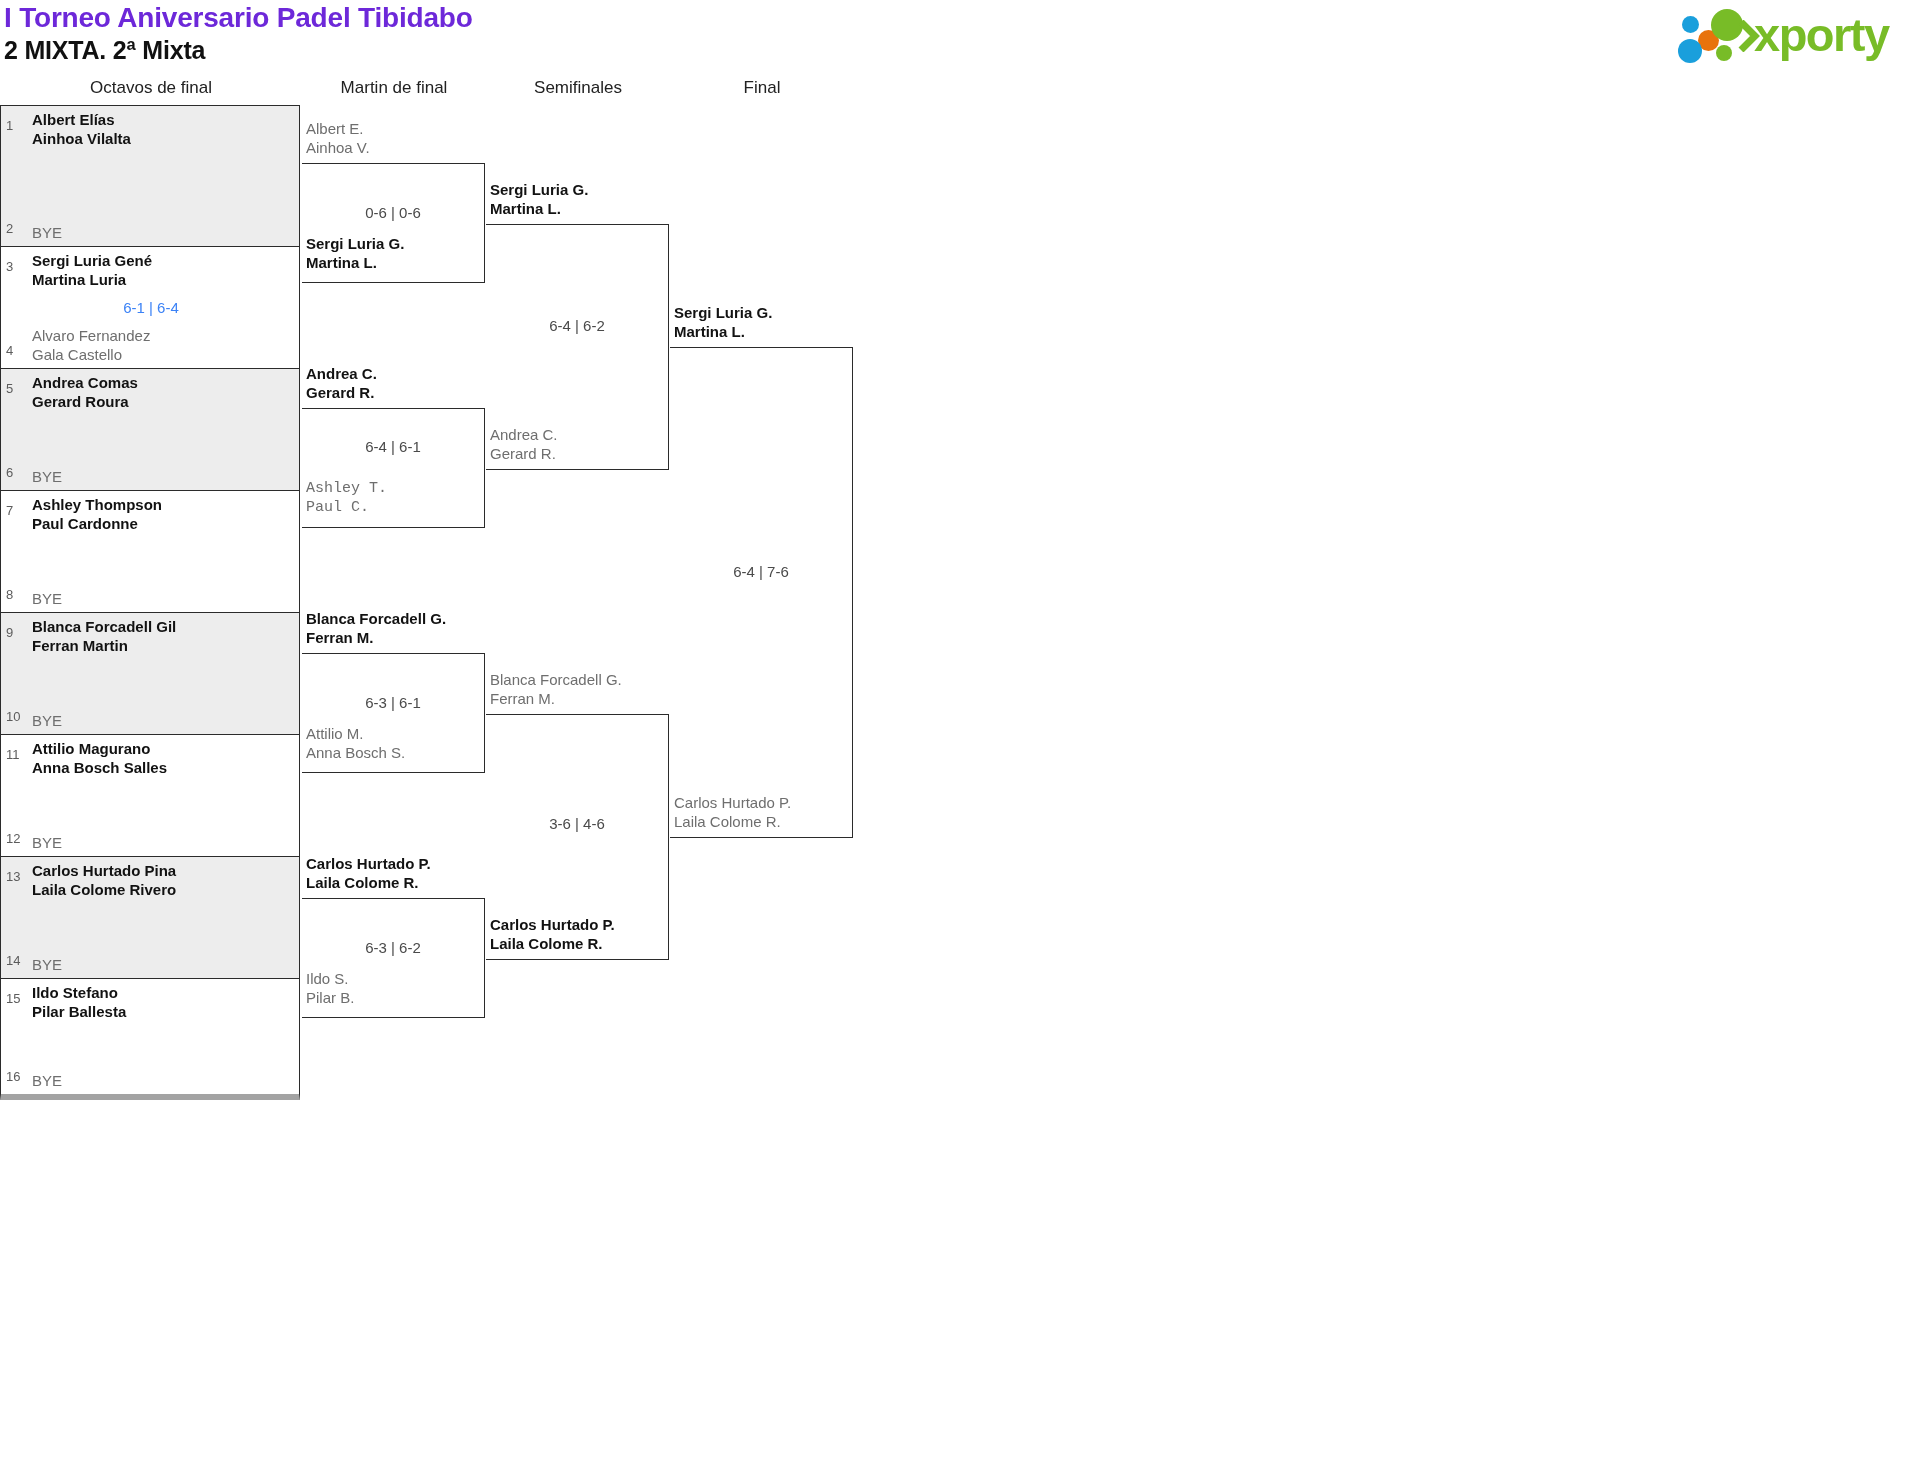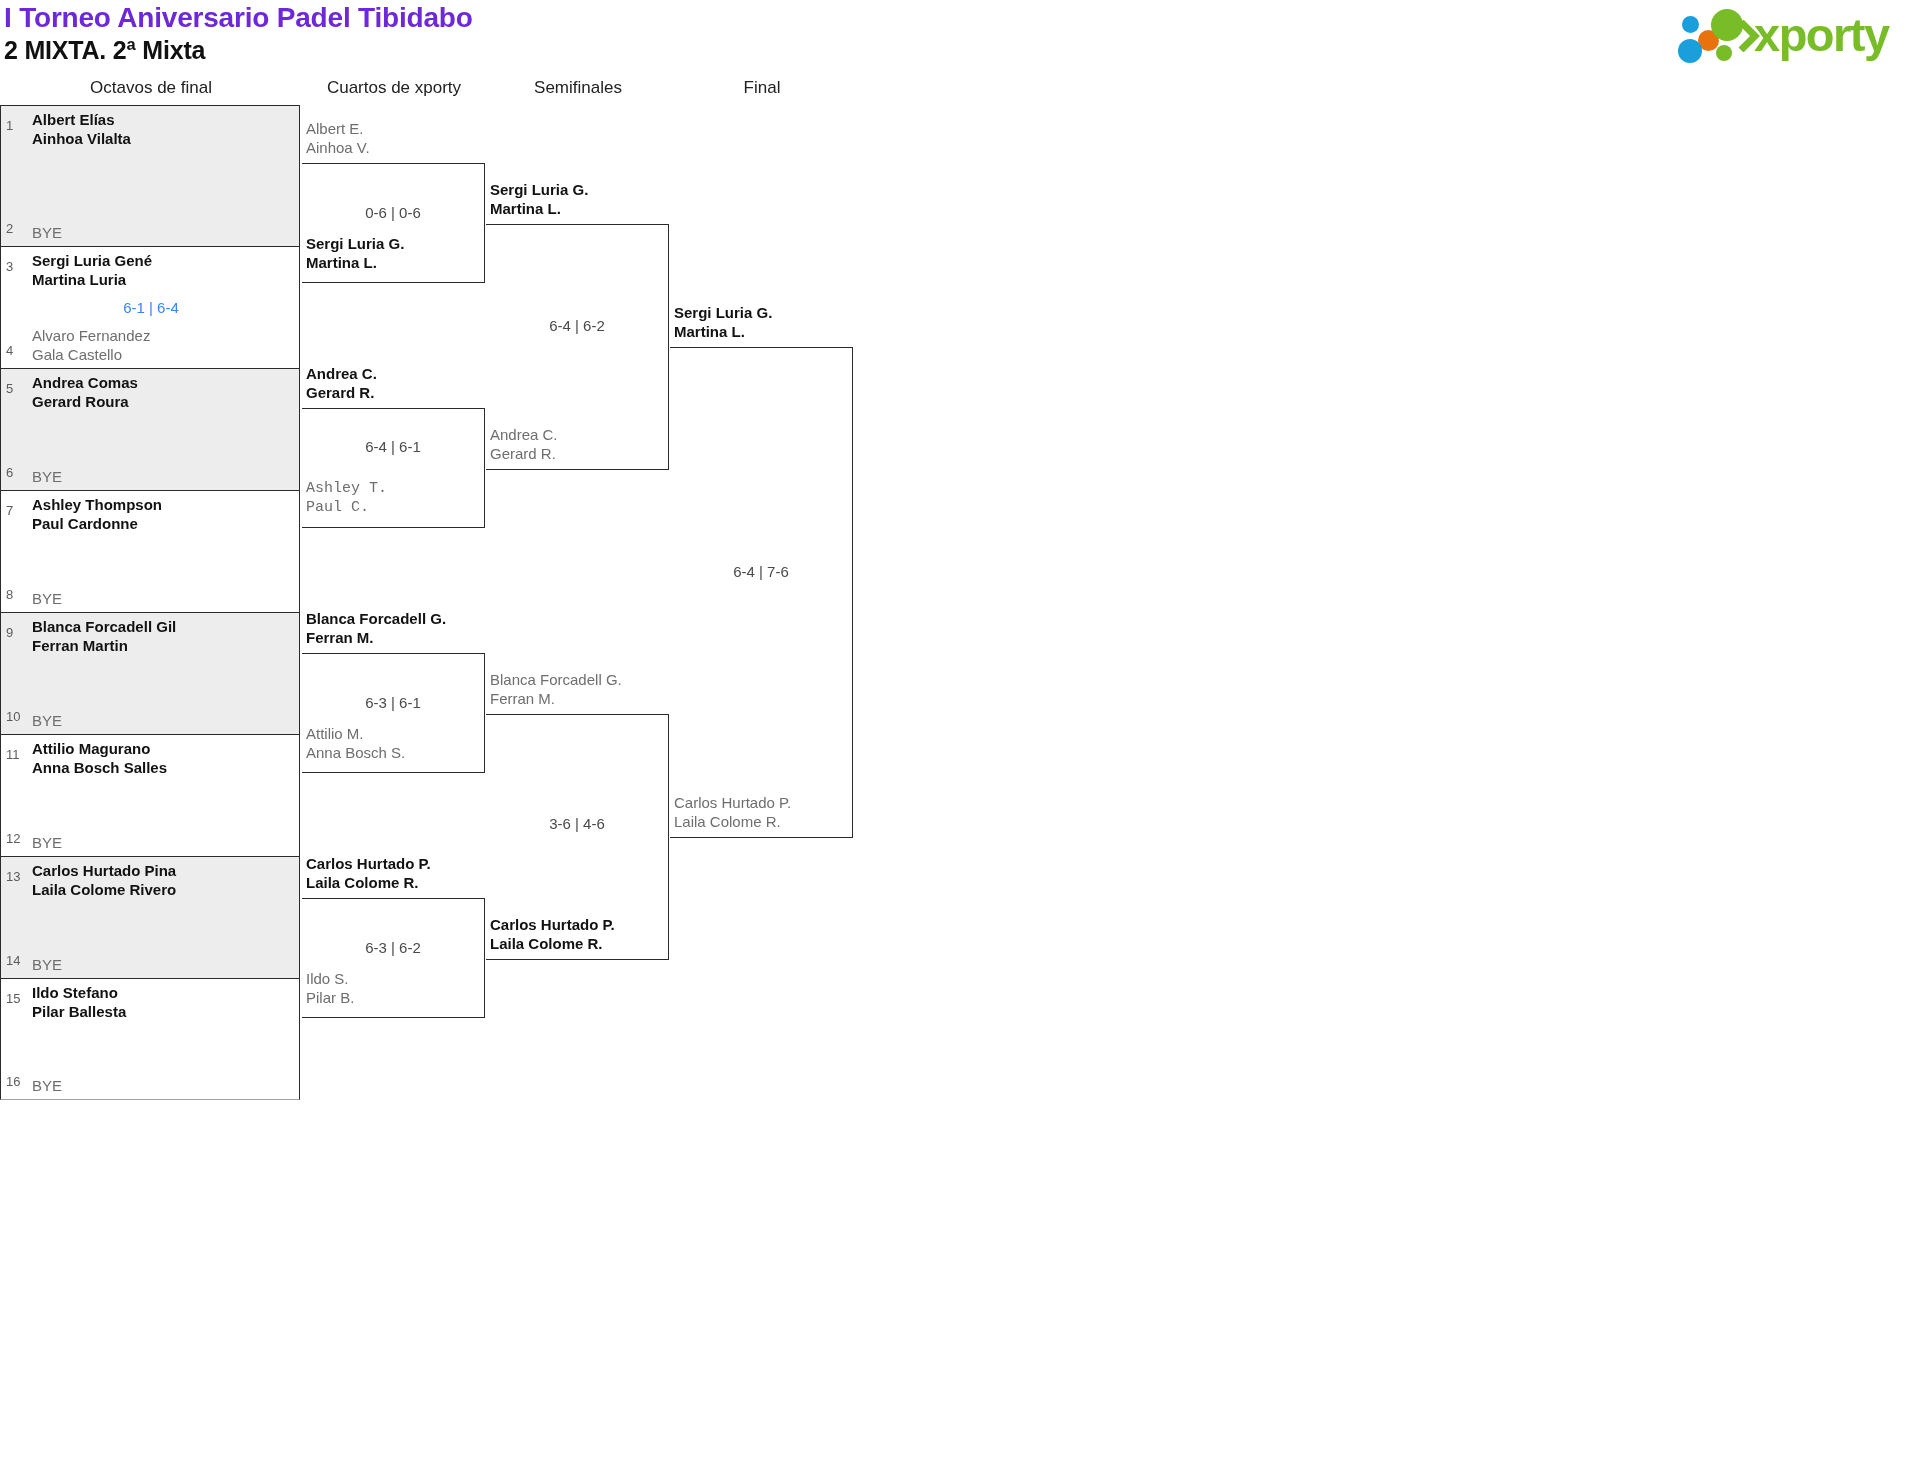--- a/index.html
+++ b/index.html
@@ -107,21 +107,21 @@
   
   .r1-block {
     position: absolute;
     left: 0px;
     width: 300px;
     border-left: 1px solid #2b2b2b;
     border-right: 1px solid #2b2b2b;
     border-top: 1px solid #2b2b2b;
     box-sizing: border-box;
   }
-  .r1-block.last { border-bottom: 1px solid #a3a3a3; padding-left: 20px; }
+  .r1-block.last { border-bottom: 6px solid #a3a3a3; padding-left: 20px; }
   .r1-block.shaded { background: #ededed; }
 
   .r1-top, .r1-bot {
     position: absolute;
     left: 0;
     width: 300px;
     height: 50%;
     box-sizing: border-box;
   }
   .r1-top { top: 0; }
@@ -210,21 +210,21 @@
       <span class="dot dot-green-sm"></span>
       <svg id="logo-chevron" viewBox="0 0 22 32">
         <path d="M3 2 L17 16 L3 30" fill="none" stroke="#78bc27" stroke-width="7" stroke-linecap="butt"></path>
       </svg>
     </div>
     <div id="logo-text">xporty</div>
   </div>
 </div>
 
 <div class="round-header" id="rh-r1">Octavos de final</div>
-<div class="round-header" id="rh-r2">Cuartos de xporty</div>
+<div class="round-header" id="rh-r2">Martin de final</div>
 <div class="round-header" id="rh-r3">Semifinales</div>
 <div class="round-header" id="rh-r4">Final</div>
 
 <div id="bracket">
 
   <div class="r1-block shaded" style="top:0px; height:141px;">
     <div class="r1-top">
       <span class="seed-num">1</span>
       <span class="pair-names winner">
         <span class="nm">Albert Elías</span>

